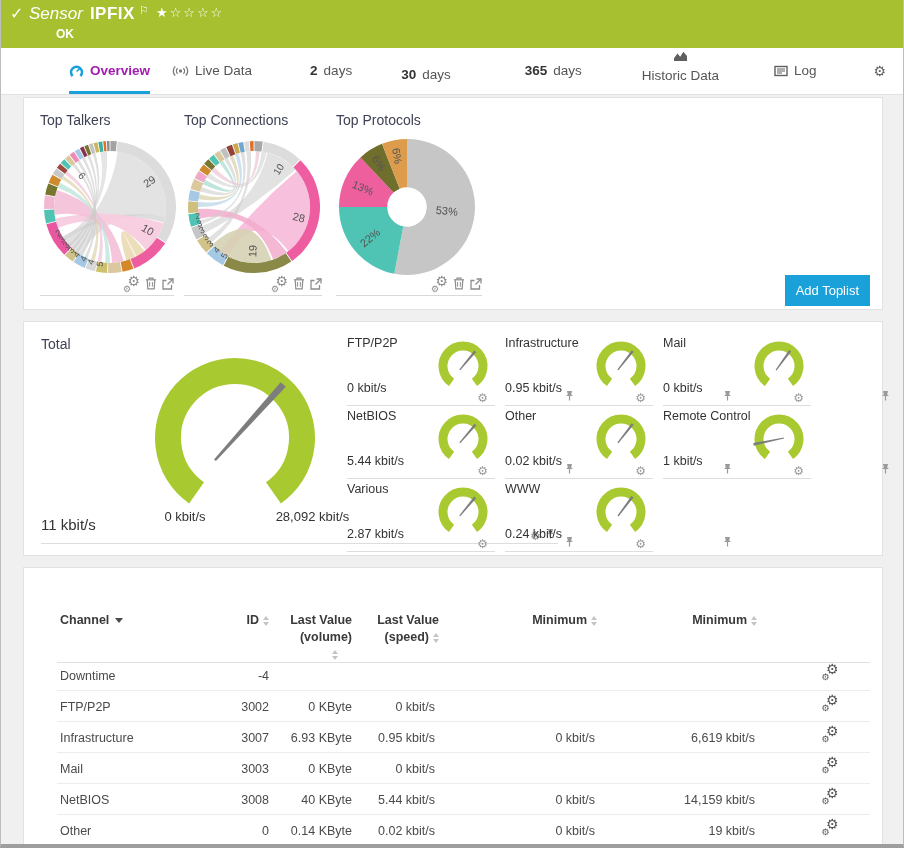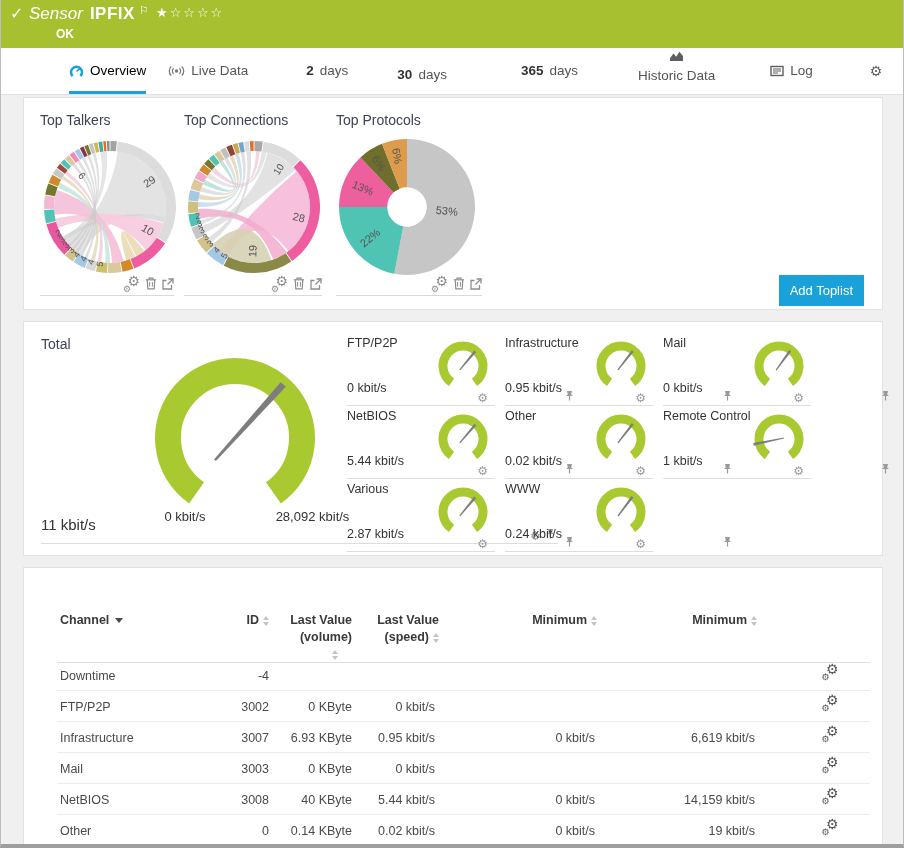--- a/index.html
+++ b/index.html
@@ -19,36 +19,36 @@
   .flag{color:#fff;font-size:11px;vertical-align:top;margin-left:4px;cursor:pointer;}
   .flag::before{content:"\2690";}
   .stars{position:absolute;left:155px;top:5px;color:#fff;font-size:13px;letter-spacing:2px;cursor:pointer;}
   .ok{position:absolute;left:55px;top:27px;color:#fff;font-size:12px;font-weight:bold;}
   
   .tabsbar{position:absolute;top:48px;left:0;right:0;height:47px;background:#fff;
            border-bottom:1px solid #e2e2e2;display:flex;align-items:stretch;
            padding-left:68px;box-sizing:border-box;}
   .tab{display:flex;align-items:center;gap:6px;font-size:13.5px;color:#555;
        border-bottom:3px solid transparent;padding-top:2px;cursor:pointer;white-space:nowrap;}
-  .tab.active{color:#000000;font-weight:normal;border-bottom-color:var(--blue);}
+  .tab.active{color:#a21caf;font-weight:bold;border-bottom-color:var(--blue);}
   .tab .num{font-weight:bold;color:#333;}
   .tabicon{display:flex;align-items:center;}
   .gear-glyph::before{content:"\2699";font-size:14px;color:#5f5f5f;line-height:14px;}
   
   .card{position:absolute;left:22px;right:20px;background:#fff;border:1px solid #e2e2e2;box-sizing:border-box;}
   #card-toplists{top:97px;height:213px;}
   #card-gauges{top:321px;height:235px;}
   #card-table{top:567px;bottom:-2px;}
   
   .toplist-panel{position:absolute;top:0;height:100%;}
   .toplist-title{position:absolute;left:0;top:14px;font-size:14px;color:#3f4254;white-space:nowrap;}
   .toplist-chart{position:absolute;left:0;top:34px;cursor:pointer;}
   .toplist-icons{position:absolute;right:0;top:178px;display:flex;gap:9px;align-items:center;}
   .hline{position:absolute;left:0;right:0;top:197px;border-top:1px solid #d9d9d9;}
-  #add-toplist{position:absolute;right:18px;bottom:3px;background:var(--blue);color:#fff;border:none;
+  #add-toplist{position:absolute;right:12px;bottom:3px;background:var(--blue);color:#fff;border:none;
                font-size:13px;padding:8px 11px;font-family:inherit;cursor:pointer;}
   
   #total-label{position:absolute;left:17px;top:14px;font-size:14px;color:#3f4254;}
   #total-gauge{position:absolute;left:126px;top:30px;}
   #total-min{position:absolute;left:111px;top:187px;width:100px;text-align:center;font-size:13px;color:#333;}
   #total-max{position:absolute;left:216px;top:187px;width:145px;text-align:center;font-size:13px;color:#333;}
   #total-current{position:absolute;left:17px;top:194px;font-size:15px;color:#333;}
   #total-icons{position:absolute;left:506px;top:204px;}
   .hline2{position:absolute;left:17px;width:517px;top:221px;border-top:1px solid #ddd;}
   .gcell{position:absolute;width:148px;height:72px;}

